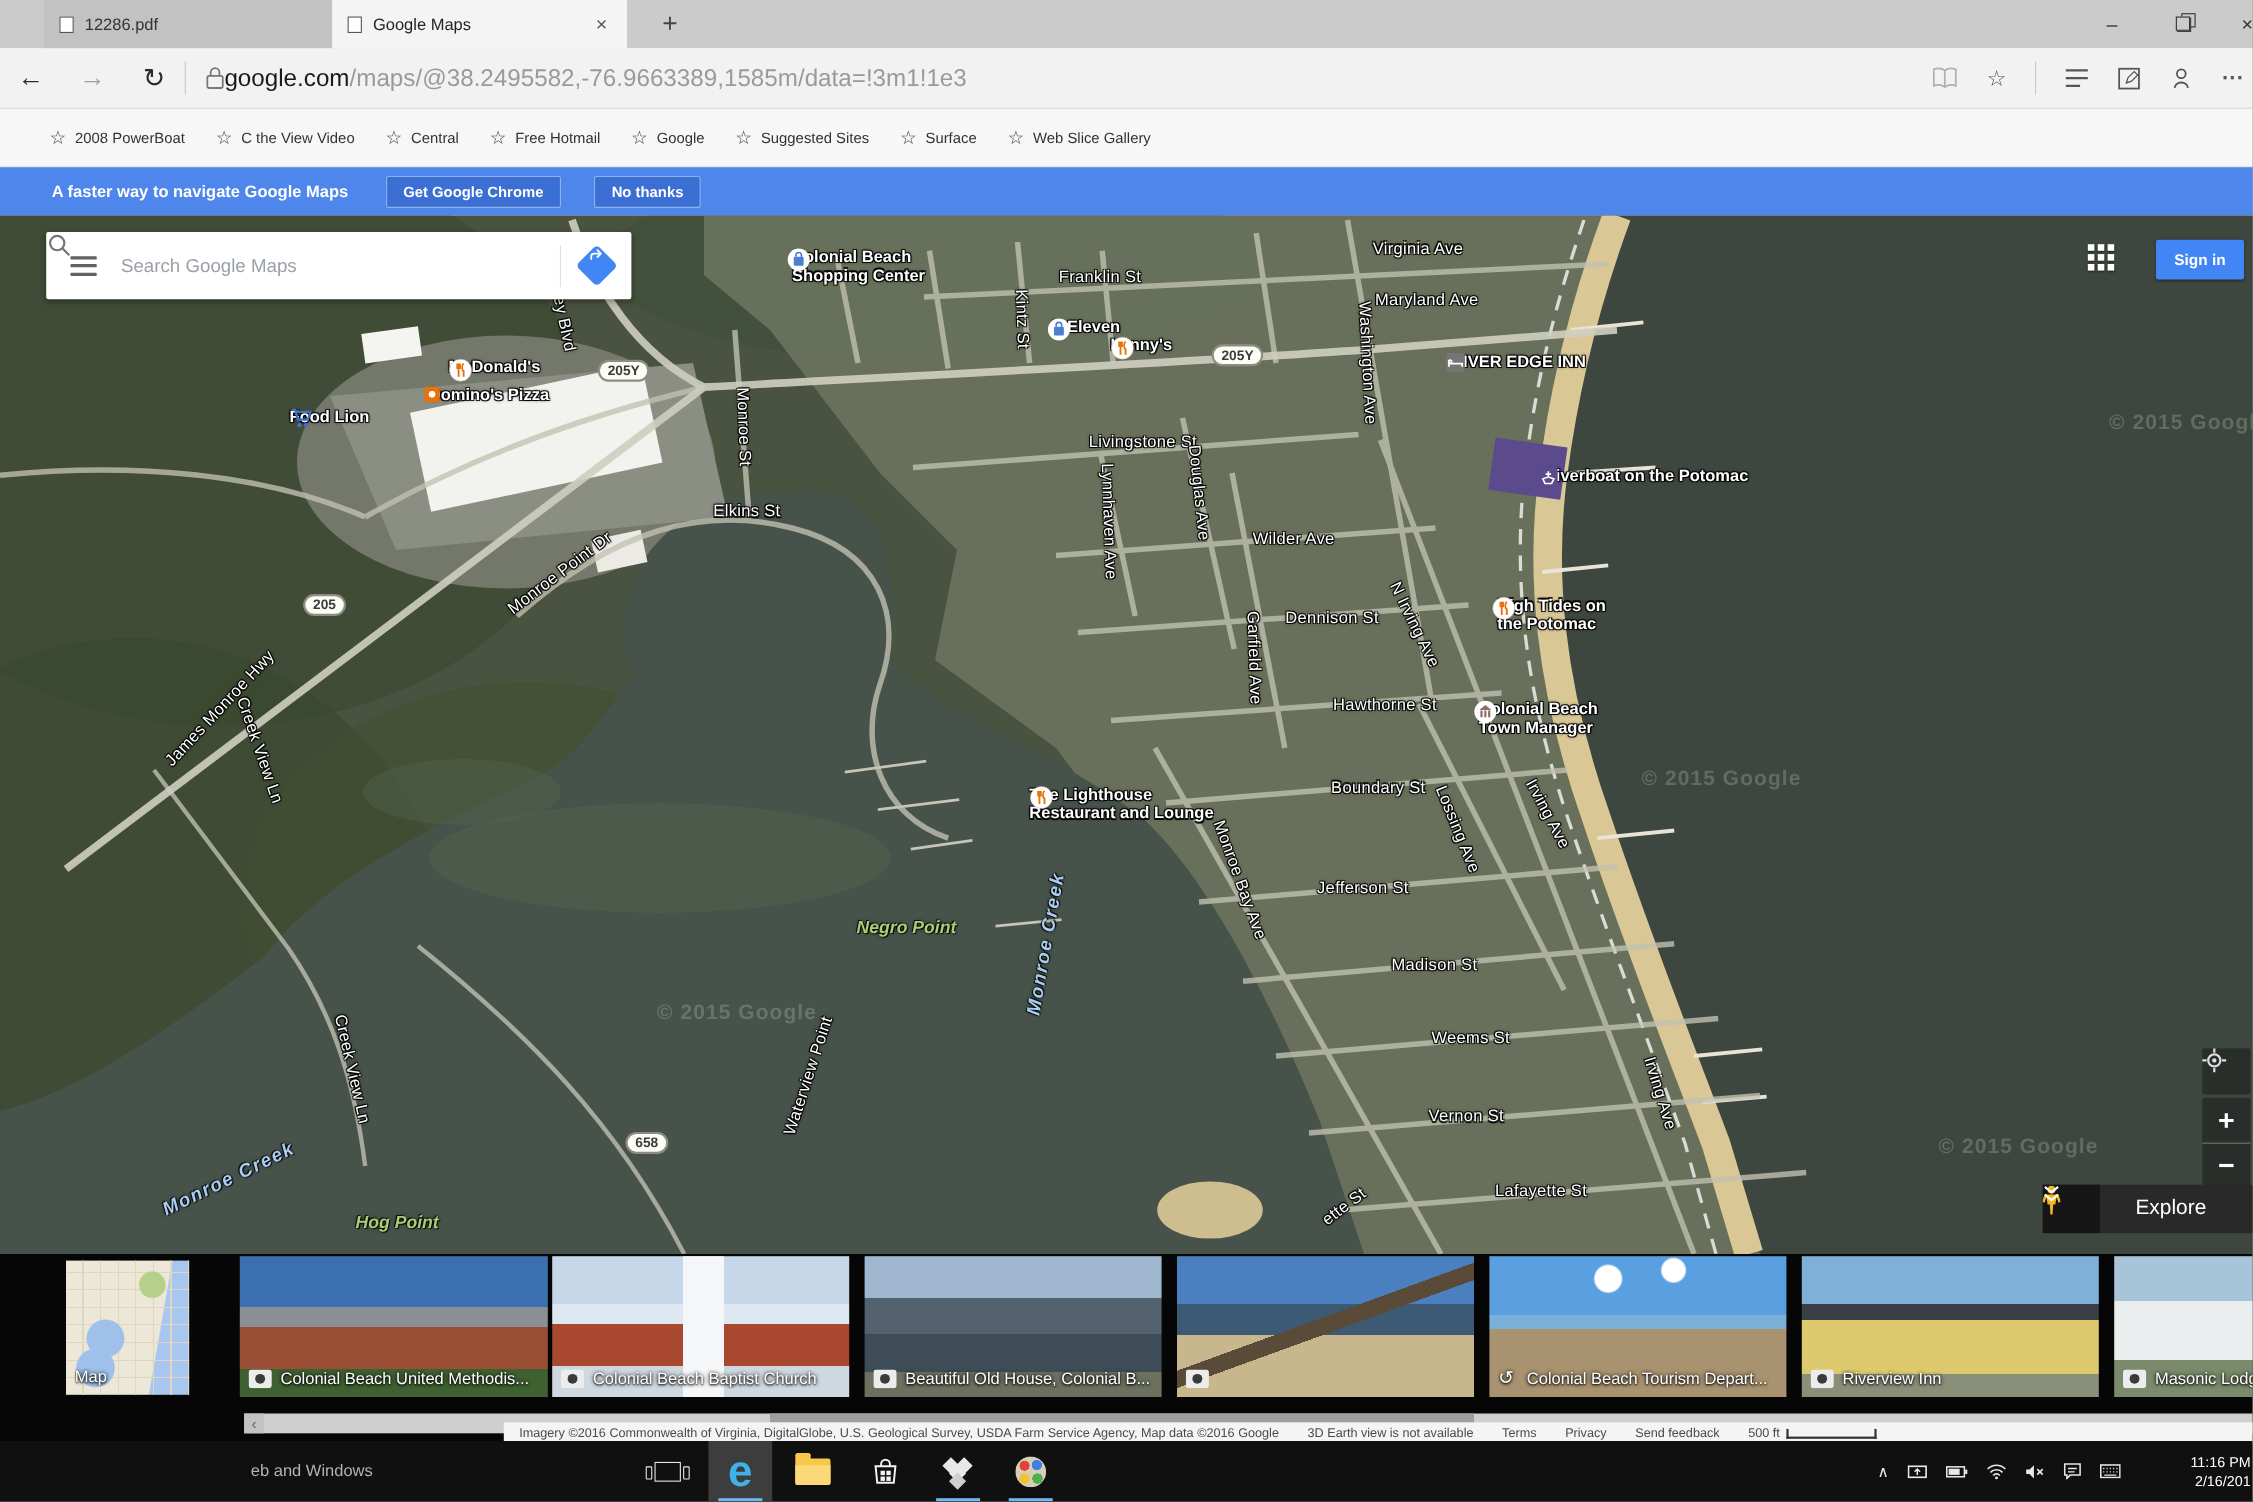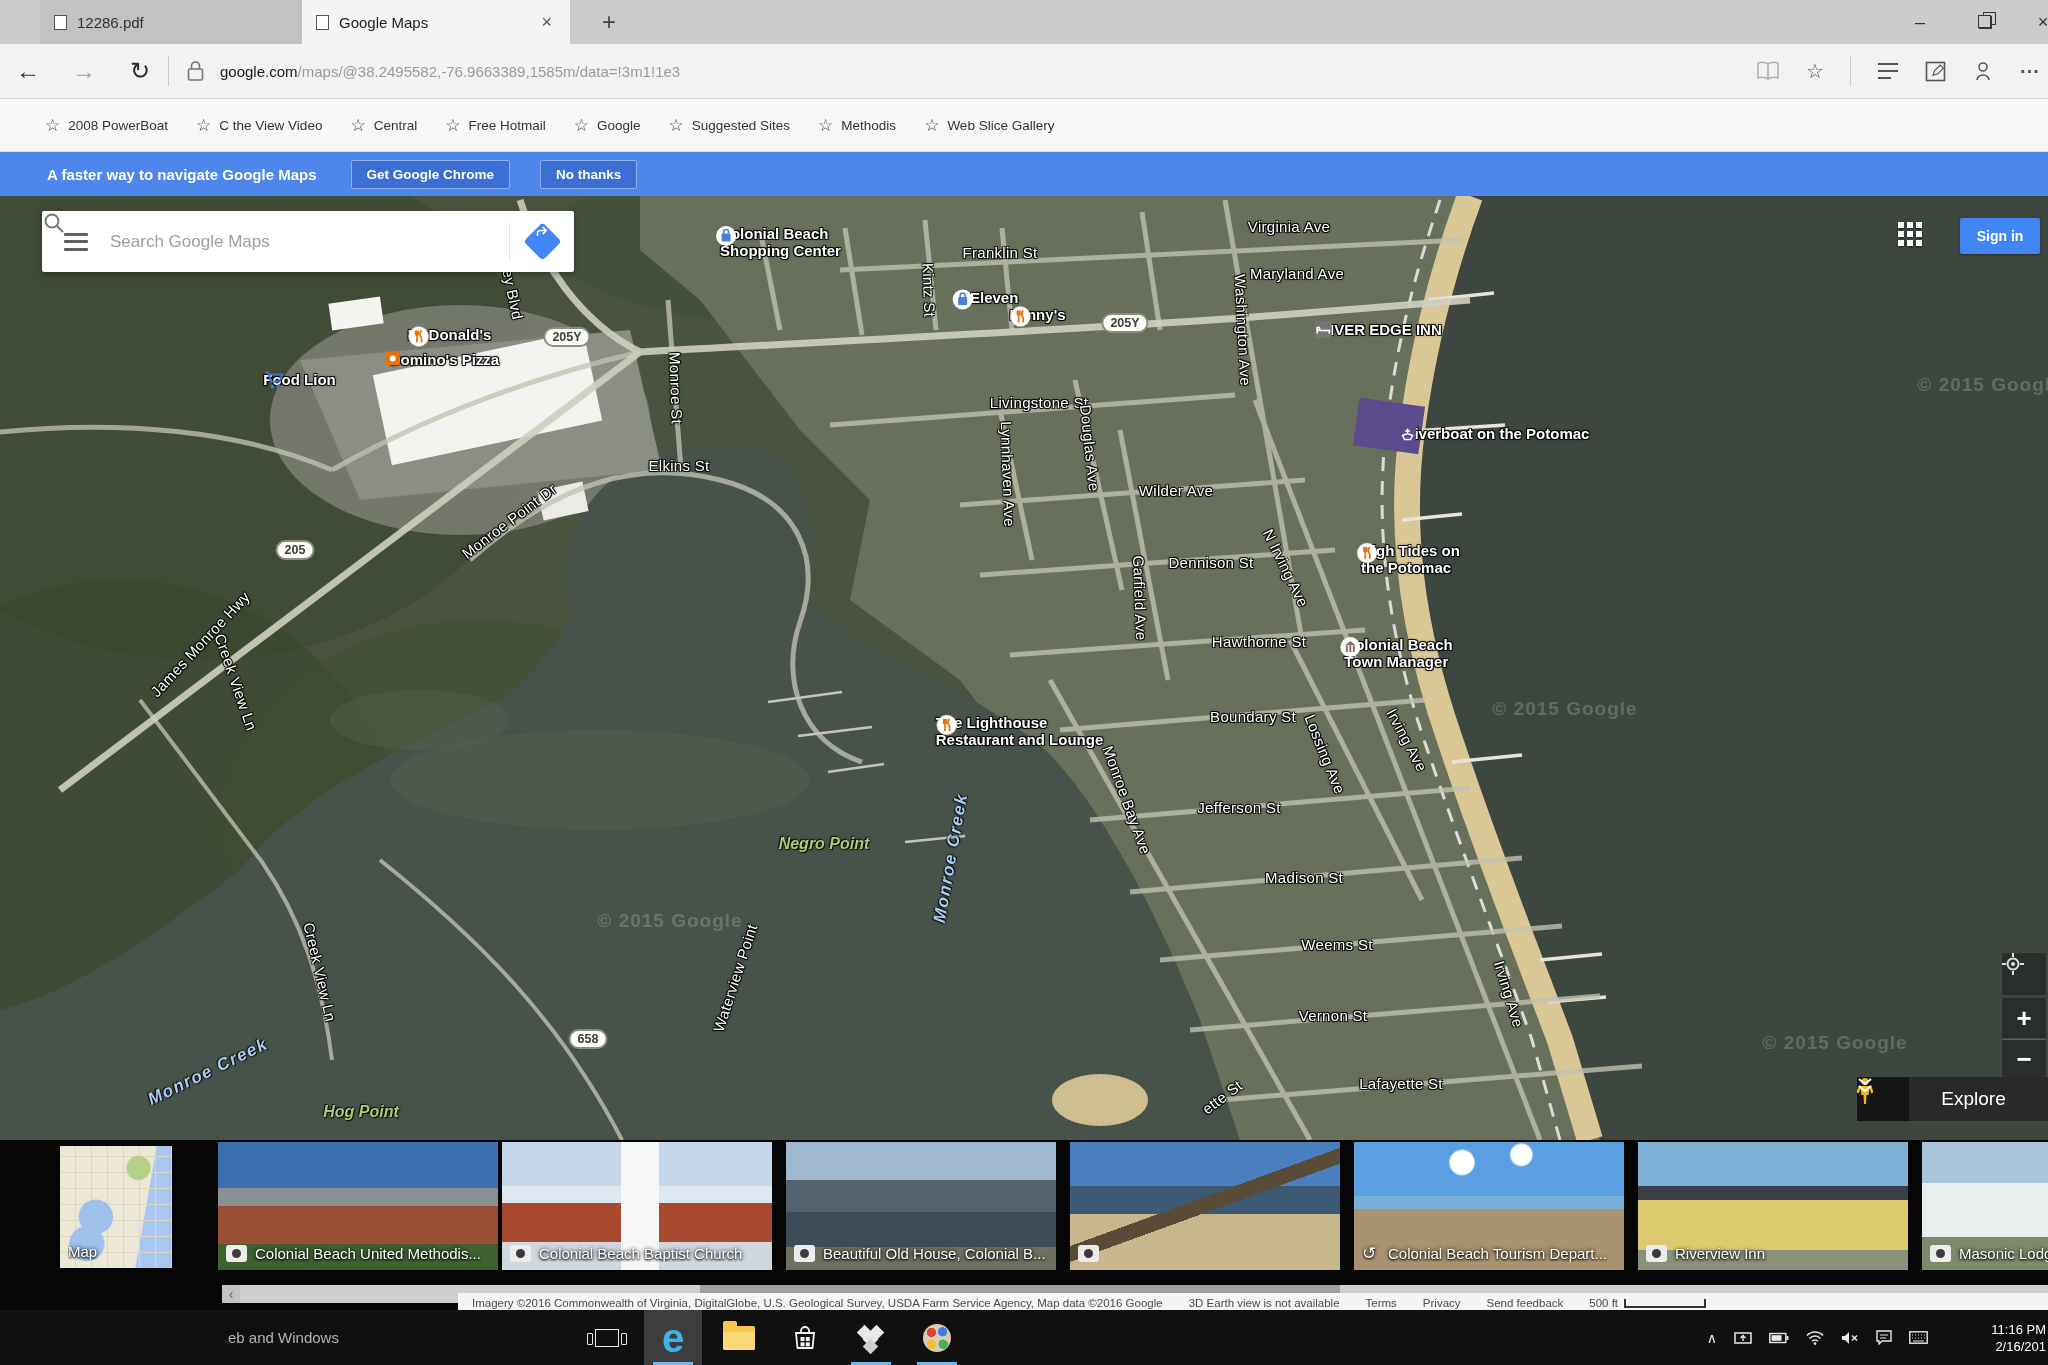--- a/index.html
+++ b/index.html
@@ -18,21 +18,21 @@
     display:flex;align-items:center;justify-content:center;}
   .winbtn{position:absolute;top:0;width:46px;height:44px;display:flex;align-items:center;justify-content:center;color:#333;font-size:18px;}
   .restore-glyph{width:11px;height:11px;border:1.3px solid #333;position:relative;background:#cbcbcb;}
   .restore-glyph::before{content:"";position:absolute;left:3px;top:-5px;width:11px;height:11px;border:1.3px solid #333;}
   .restore-glyph::after{content:"";position:absolute;left:-1.3px;top:-1.3px;width:11px;height:11px;border:1.3px solid #333;background:#cbcbcb;}
 
   .addrbar{position:absolute;left:0;top:44px;width:2048px;height:54px;background:#f2f2f2;border-bottom:1px solid #d6d6d6;display:flex;align-items:center;}
   .navic{width:56px;text-align:center;font-size:24px;color:#2b2b2b;}
   .navic.dis{color:#a0a0a0;}
   .vdiv{width:1px;height:30px;background:#c9c9c9;}
-  .urltext{font-size:15px;color:#9a9a9a;margin-left:16px;white-space:nowrap;}
+  .urltext{font-size:22px;color:#9a9a9a;white-space:nowrap;}
   .urltext b{color:#1a1a1a;font-weight:normal;}
   .addr-right{position:absolute;right:8px;top:44px;height:54px;display:flex;align-items:center;gap:26px;}
   .aric{color:#555;font-size:20px;display:flex;align-items:center;}
   .aric svg{display:block;}
 
   .favbar{position:absolute;left:0;top:99px;width:2048px;height:53px;background:#f7f7f7;border-bottom:1px solid #e2e2e2;
     display:flex;align-items:center;padding-left:45px;gap:28px;box-sizing:border-box;}
   .fav{display:flex;align-items:center;gap:8px;font-size:13.5px;color:#333;white-space:nowrap;}
   .fav .st{font-size:17px;color:#444;}
 
@@ -243,21 +243,21 @@
       <span class="fav">
         <span class="st">☆</span>
         <span>Google</span>
       </span>
       <span class="fav">
         <span class="st">☆</span>
         <span>Suggested Sites</span>
       </span>
       <span class="fav">
         <span class="st">☆</span>
-        <span>Methodis</span>
+        <span>Surface</span>
       </span>
       <span class="fav">
         <span class="st">☆</span>
         <span>Web Slice Gallery</span>
       </span>
     </div>
 
   <div class="notify">
     <span class="msg">A faster way to navigate Google Maps</span>
     <span class="nbtn">Get Google Chrome</span>

